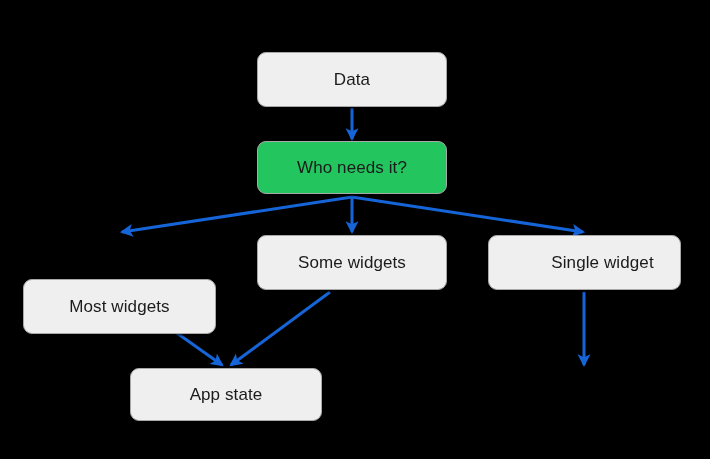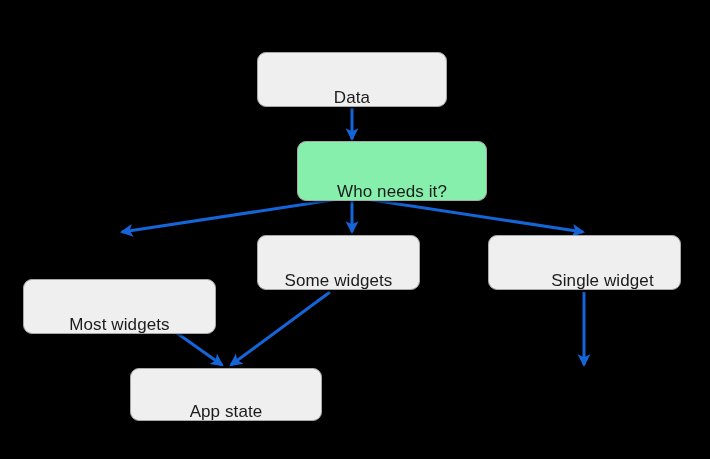--- a/index.html
+++ b/index.html
@@ -26,21 +26,21 @@
     width: 710px;
     height: 459px;
   }
   .node {
     position: absolute;
     box-sizing: border-box;
     background: #efefef;
     border: 1px solid #a8a8a8;
     border-radius: 9px;
     display: flex;
-    align-items: flex-end;
+    align-items: center;
     justify-content: center;
     box-shadow: 1px 2px 2px rgba(0,0,0,0.55);
     z-index: 2;
   }
   .node-label {
     color: #1b1b1b;
     font-family: "Liberation Sans", sans-serif;
     font-size: 17px;
     line-height: 1;
     letter-spacing: 0.1px;
@@ -66,29 +66,29 @@
         <line x1="119" y1="292" x2="222" y2="365" stroke="#1565d8" stroke-width="3" marker-end="url(#arrowhead)"></line>
         <line x1="330" y1="292" x2="231" y2="365" stroke="#1565d8" stroke-width="3" marker-end="url(#arrowhead)"></line>
         <line x1="584" y1="292" x2="584" y2="365" stroke="#1565d8" stroke-width="3" marker-end="url(#arrowhead)"></line>
       </g>
   </svg>
 
   <div class="node" style="left: 257px; top: 52px; width: 190px; height: 55px; background: rgb(239, 239, 239); border-color: rgb(168, 168, 168);">
     <span class="node-label" style="color: rgb(27, 27, 27);">Data</span>
   </div>
 
-  <div class="node" style="left: 257px; top: 141px; width: 190px; height: 60px; background: #86efac; border-color: rgb(168, 168, 168); margin-left: 40px;">
+  <div class="node" style="left: 257px; top: 141px; width: 190px; height: 53px; background: #22c55e; border-color: rgb(168, 168, 168);">
     <span class="node-label" style="color: rgb(27, 27, 27);">Who needs it?</span>
   </div>
 
   <div class="node" style="left: 23px; top: 235px; width: 193px; height: 55px; background: rgb(239, 239, 239); border-color: rgb(168, 168, 168); margin-top: 44px;">
     <span class="node-label" style="color: rgb(27, 27, 27);">Most widgets</span>
   </div>
 
-  <div class="node" style="left: 257px; top: 235px; width: 163px; height: 55px; background: rgb(239, 239, 239); border-color: rgb(168, 168, 168);">
+  <div class="node" style="left: 257px; top: 235px; width: 190px; height: 55px; background: rgb(239, 239, 239); border-color: rgb(168, 168, 168);">
     <span class="node-label" style="color: rgb(27, 27, 27);">Some widgets</span>
   </div>
 
   <div class="node" style="left: 488px; top: 235px; width: 193px; height: 55px; background: rgb(239, 239, 239); border-color: rgb(168, 168, 168); padding-left: 36px;">
     <span class="node-label" style="color: rgb(27, 27, 27);">Single widget</span>
   </div>
 
   <div class="node" style="left: 130px; top: 368px; width: 192px; height: 53px; background: rgb(239, 239, 239); border-color: rgb(168, 168, 168);">
     <span class="node-label" style="color: rgb(27, 27, 27);">App state</span>
   </div>

